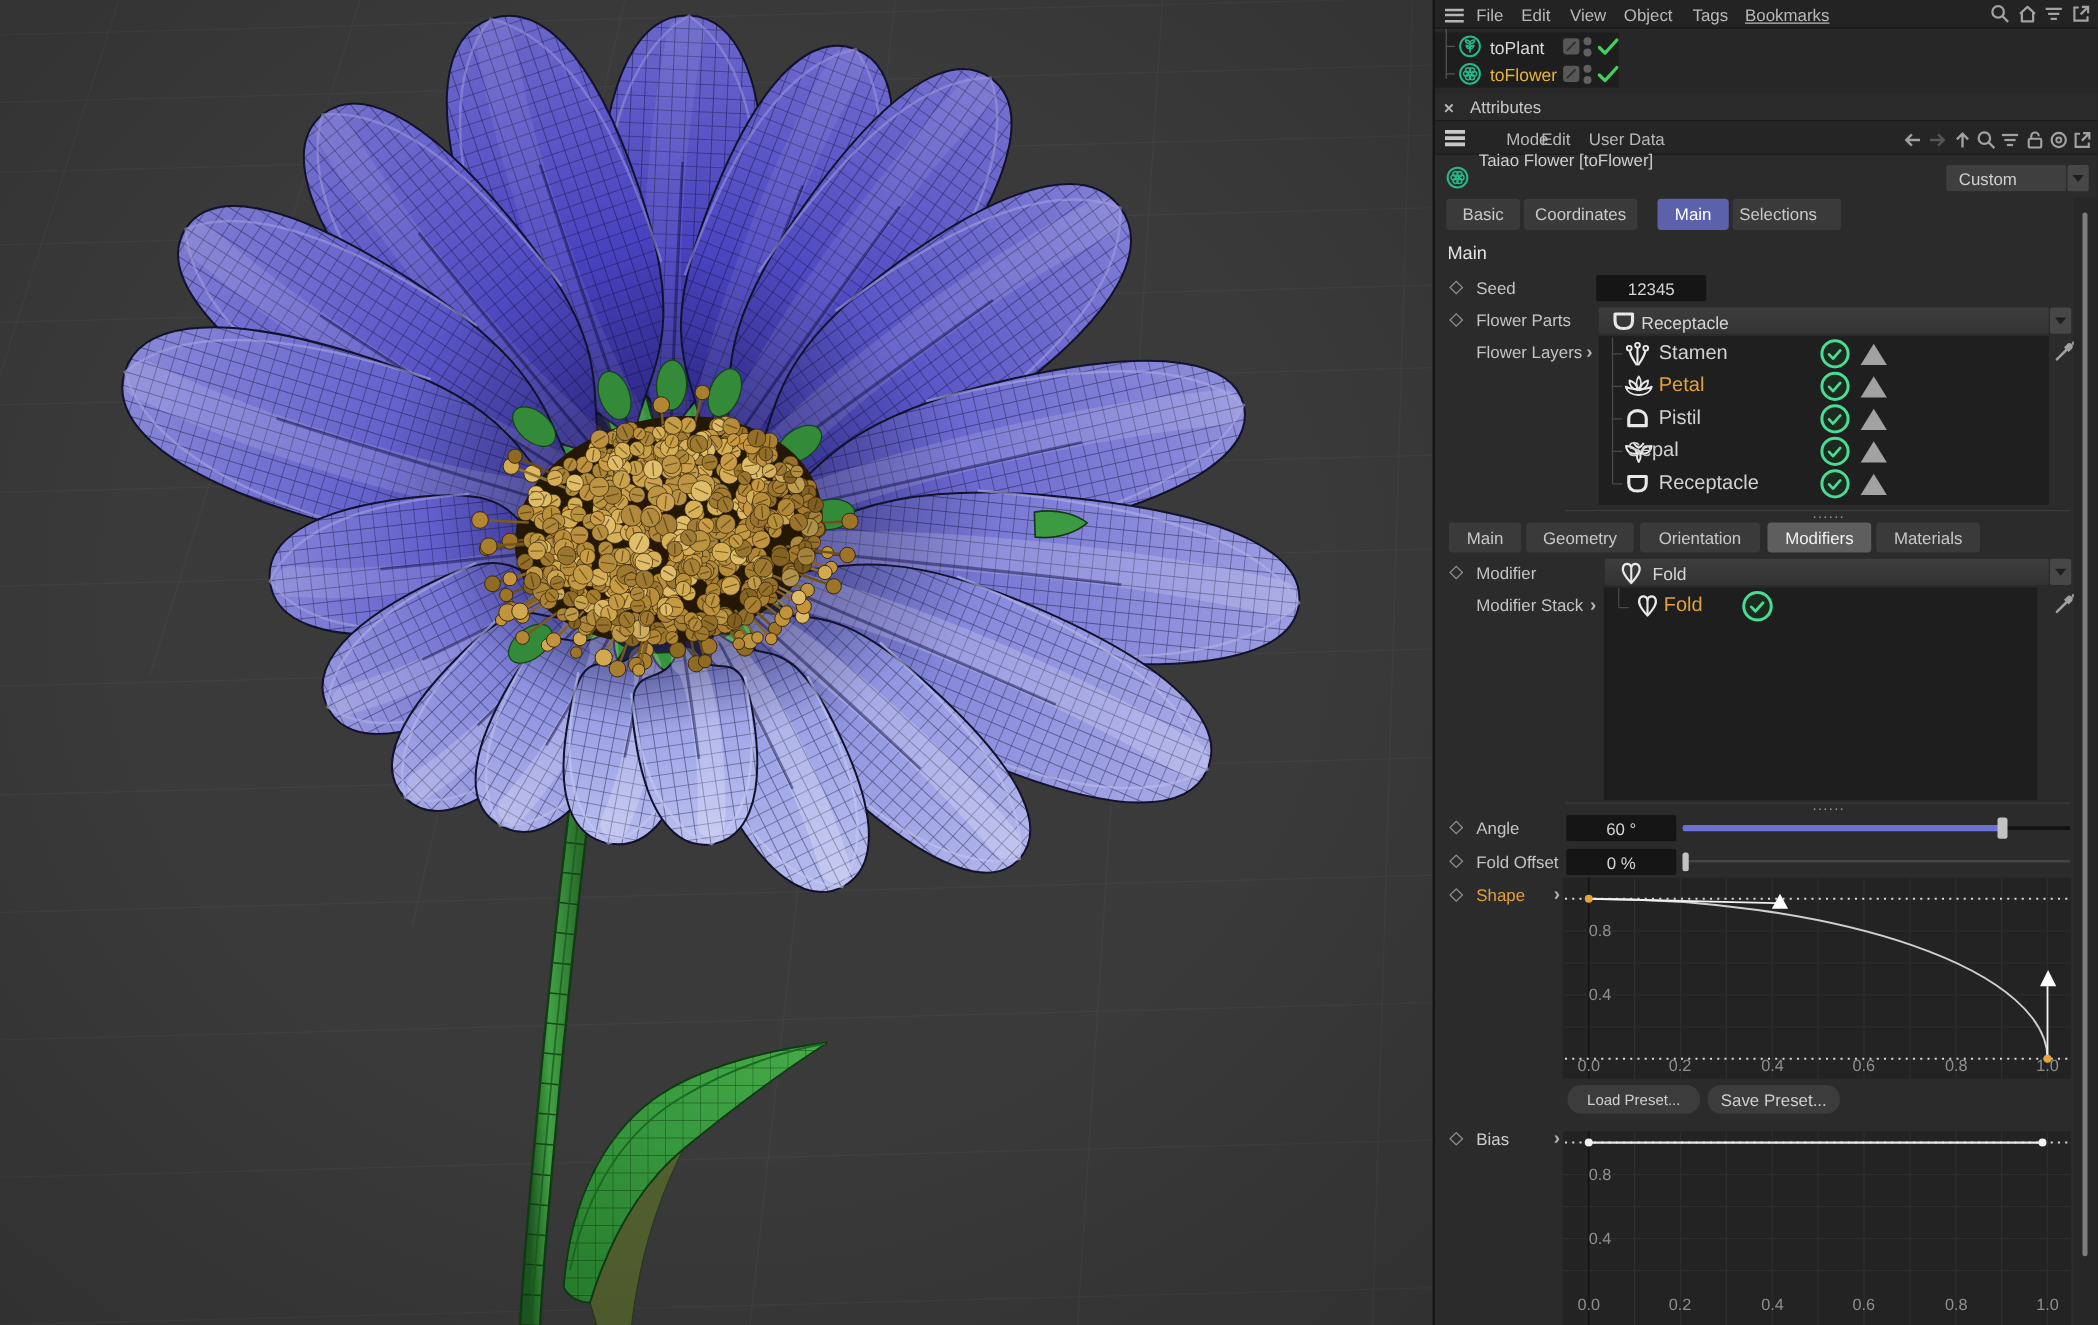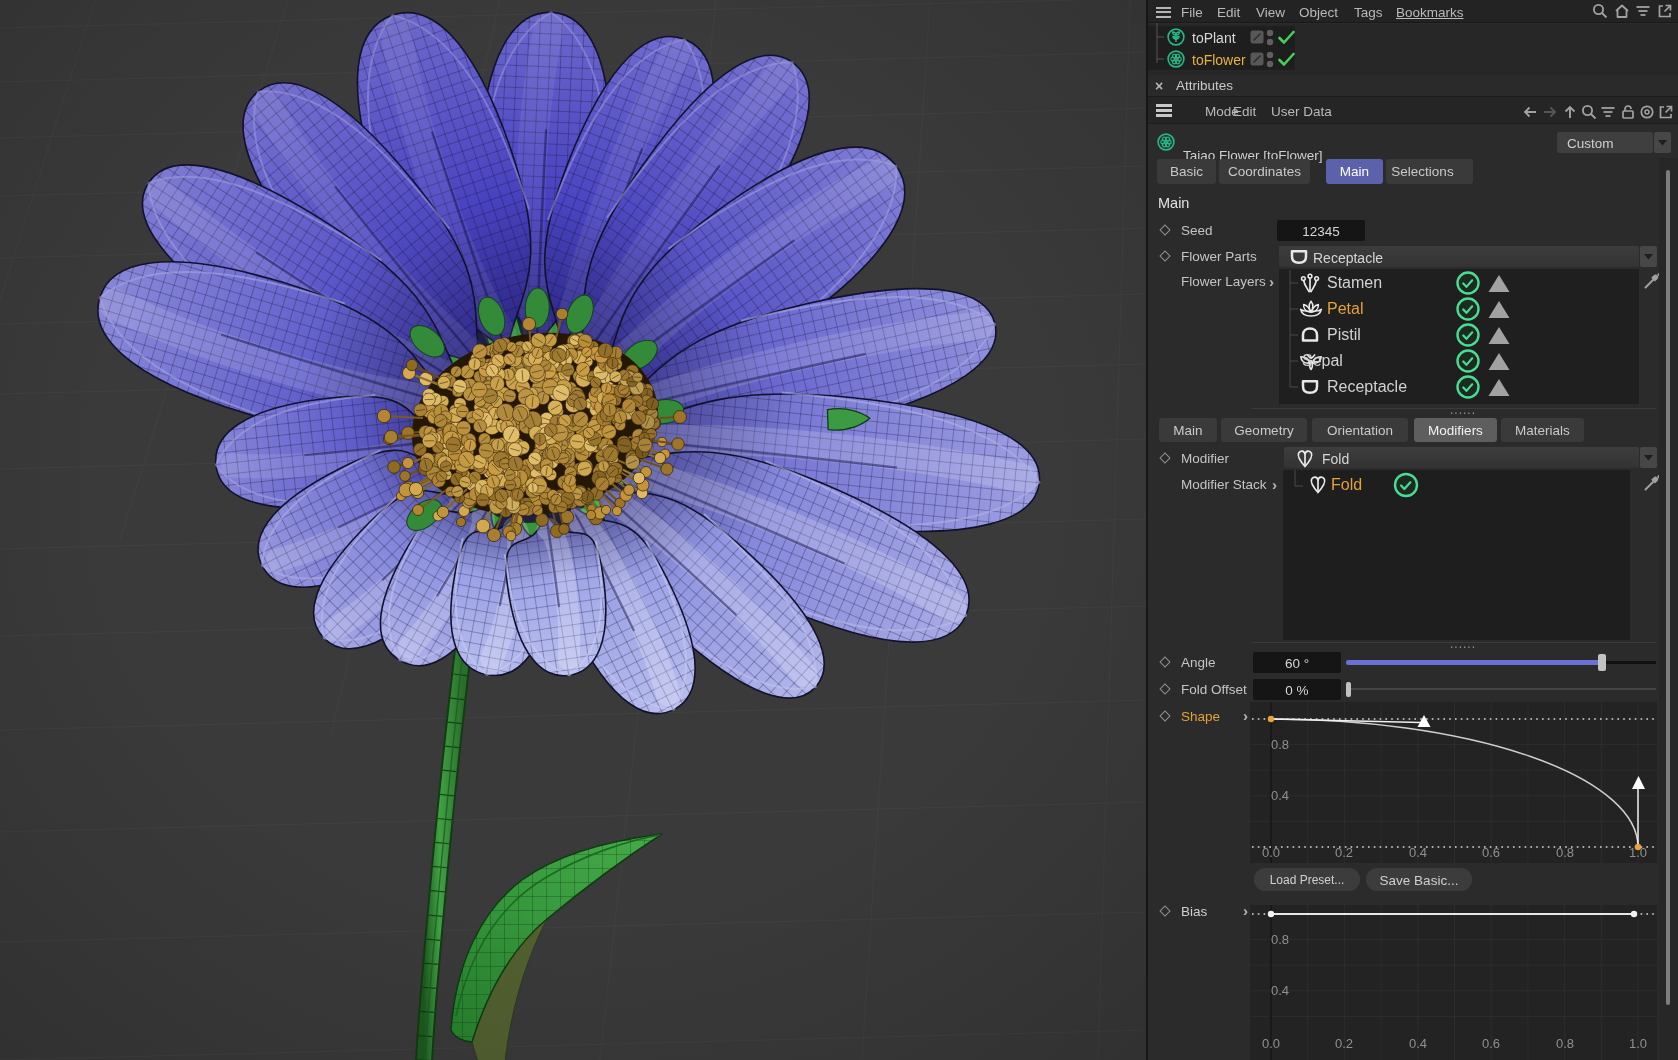--- a/index.html
+++ b/index.html
@@ -1709,21 +1709,21 @@
     <svg style="position:absolute;left:1156px;top:132px" width="20" height="20" viewBox="0 0 20 20">
       <circle cx="10" cy="10" r="7.9" fill="none" stroke="#25b989" stroke-width="1.6"></circle>
       <circle cx="13.2" cy="10.0" r="2.0" fill="none" stroke="#25b989" stroke-width="1.2"></circle>
       <circle cx="11.6" cy="12.8" r="2.0" fill="none" stroke="#25b989" stroke-width="1.2"></circle>
       <circle cx="8.4" cy="12.8" r="2.0" fill="none" stroke="#25b989" stroke-width="1.2"></circle>
       <circle cx="6.8" cy="10.0" r="2.0" fill="none" stroke="#25b989" stroke-width="1.2"></circle>
       <circle cx="8.4" cy="7.2" r="2.0" fill="none" stroke="#25b989" stroke-width="1.2"></circle>
       <circle cx="11.6" cy="7.2" r="2.0" fill="none" stroke="#25b989" stroke-width="1.2"></circle>
       <circle cx="10" cy="10" r="1.5" fill="none" stroke="#25b989" stroke-width="1.2"></circle>
     </svg>
-    <div style="position:absolute;left:1183px;top:149px;font-size:13.5px;color:#cfcfcf;font-weight:400;white-space:nowrap;line-height:1;">Taiao Flower [toFlower]</div>
+    <div style="position:absolute;left:1183px;top:122px;font-size:13.5px;color:#cfcfcf;font-weight:400;white-space:nowrap;line-height:1;">Taiao Flower [toFlower]</div>
     <div style="position:absolute;left:1557px;top:132px;width:96px;height:21px;background:#3f3f3f;border-radius:2px;"></div>
     <div style="position:absolute;left:1567px;top:137px;font-size:13.5px;color:#cfcfcf;font-weight:400;white-space:nowrap;line-height:1;">Custom</div>
     <div style="position:absolute;left:1654px;top:132px;width:17px;height:21px;background:#474747;border-radius:2px;"></div>
     <svg style="position:absolute;left:1654px;top:132px" width="17" height="21" viewBox="0 0 17 21">
       <path d="M 4.0 8.0 h 9 l -4.5 5.5 Z" fill="#1e1e1e"></path>
     </svg>
     <div style="position:absolute;left:1157px;top:159px;width:59px;height:25px;background:#3a3a3a;border-radius:3px;"></div>
     <div style="position:absolute;left:1157px;top:165px;font-size:13.5px;color:#c9c9c9;font-weight:400;white-space:nowrap;line-height:1;">
       <center style="width:59px">Basic</center>
     </div>
@@ -1953,21 +1953,21 @@
       <path d="M 382 87.0 l 13 0 l -6.5 -13 Z" fill="#ffffff"></path>
       <circle cx="21.0" cy="17.0" r="3.2" fill="#e8a23c"></circle>
       <circle cx="388" cy="145.0" r="3.2" fill="#e8a23c"></circle>
     </svg>
     <div style="position:absolute;left:1254px;top:868px;width:106px;height:23px;background:#3c3c3c;border-radius:11px;"></div>
     <div style="position:absolute;left:1254px;top:874px;font-size:12px;color:#cfcfcf;font-weight:400;white-space:nowrap;line-height:1;">
       <center style="width:106px">Load Preset...</center>
     </div>
     <div style="position:absolute;left:1366px;top:868px;width:106px;height:23px;background:#3c3c3c;border-radius:11px;"></div>
     <div style="position:absolute;left:1366px;top:874px;font-size:13.5px;color:#cfcfcf;font-weight:400;white-space:nowrap;line-height:1;">
-      <center style="width:106px">Save Basic...</center>
+      <center style="width:106px">Save Preset...</center>
     </div>
     <div style="position:absolute;left:1161px;top:907px;width:8px;height:8px;border:1.4px solid #909090;transform:rotate(45deg);box-sizing:border-box"></div>
     <div style="position:absolute;left:1181px;top:905px;font-size:13.5px;color:#cfcfcf;font-weight:400;white-space:nowrap;line-height:1;">Bias</div>
     <div style="position:absolute;left:1243px;top:903px;font-size:15px;color:#b5b5b5;font-weight:700;white-space:nowrap;line-height:1;">›</div>
     <svg style="position:absolute;left:1250px;top:905px" width="407" height="155" viewBox="0 0 407 155">
       <rect width="407" height="155" fill="#232323"></rect>
       <line x1="21.0" y1="0" x2="21.0" y2="155" stroke="#2d2d2d" stroke-width="1"></line>
       <line x1="57.7" y1="0" x2="57.7" y2="155" stroke="#2d2d2d" stroke-width="1"></line>
       <line x1="94.4" y1="0" x2="94.4" y2="155" stroke="#2d2d2d" stroke-width="1"></line>
       <line x1="131.1" y1="0" x2="131.1" y2="155" stroke="#2d2d2d" stroke-width="1"></line>

